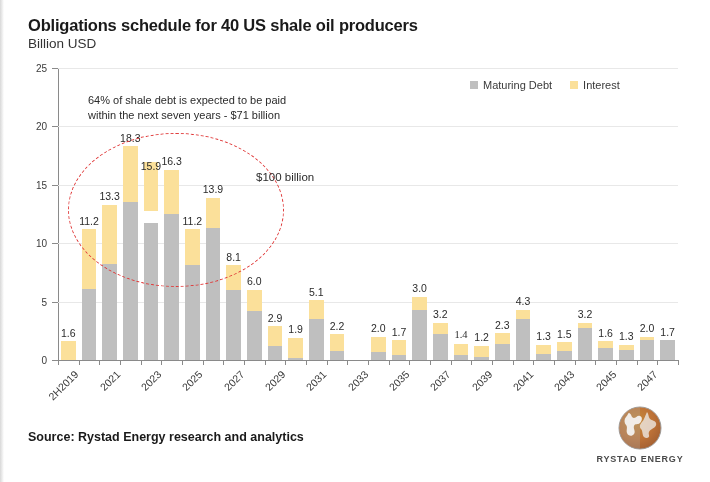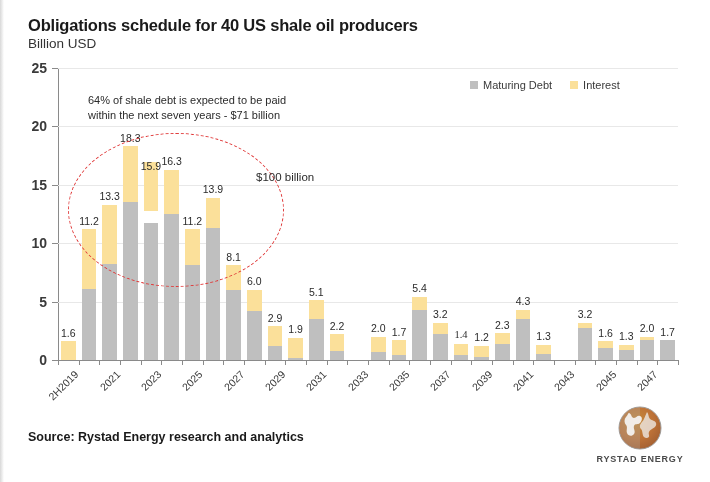--- a/index.html
+++ b/index.html
@@ -37,24 +37,23 @@
   .gridline.base{background:#8a8a8a;height:1px;}
   .yaxis-line{
     position:absolute;left:0;top:0;width:1px;height:292px;background:#8a8a8a;
   }
   .ytick{
     position:absolute;left:-6px;width:6px;height:1px;background:#8a8a8a;
   }
   .ylabel{
     position:absolute;
     right:calc(100% + 11px);
-    font-size:14px;color:#3a3a3a;
+    font-size:10px;color:#3a3a3a;
     transform:translateY(-50%);
     white-space:nowrap;
-    font-weight:bold;
   }
 
   
   .bars{position:absolute;left:0;bottom:0;width:620px;height:292px;}
   .bar-slot{
     position:absolute;bottom:0;
     display:flex;flex-direction:column;justify-content:flex-end;
     height:292px;
   }
   .seg-interest{background:#fbe09a;width:100%;}
@@ -249,21 +248,21 @@
           <div class="bar-value" style="bottom: 26.36px;">2.0</div>
         </div>
         <div class="bar-slot" style="left: 333.56px; width: 14.88px;">
           <div class="seg-interest" style="height: 15.184px;"></div>
           <div class="seg-debt" style="height: 4.672px;"></div>
           <div class="bar-value" style="bottom: 22.856px;">1.7</div>
         </div>
         <div class="bar-slot" style="left: 354.227px; width: 14.88px;">
           <div class="seg-interest" style="height: 12.848px;"></div>
           <div class="seg-debt" style="height: 50.224px;"></div>
-          <div class="bar-value" style="bottom: 66.072px;">5.4</div>
+          <div class="bar-value" style="bottom: 66.072px;">3.0</div>
         </div>
         <div class="bar-slot" style="left: 374.893px; width: 14.88px;">
           <div class="seg-interest" style="height: 11.68px;"></div>
           <div class="seg-debt" style="height: 25.696px;"></div>
           <div class="bar-value" style="bottom: 40.376px;">3.2</div>
         </div>
         <div class="bar-slot" style="left: 395.56px; width: 14.88px;">
           <div class="seg-interest" style="height: 11.68px;"></div>
           <div class="seg-debt" style="height: 4.672px;"></div>
           <div class="bar-value" style="bottom: 19.352px; font-family: Liberation Serif, serif;">1.4</div>
@@ -280,20 +279,25 @@
         </div>
         <div class="bar-slot" style="left: 457.56px; width: 14.88px;">
           <div class="seg-interest" style="height: 9.344px;"></div>
           <div class="seg-debt" style="height: 40.88px;"></div>
           <div class="bar-value" style="bottom: 53.224px;">4.3</div>
         </div>
         <div class="bar-slot" style="left: 478.227px; width: 14.88px;">
           <div class="seg-interest" style="height: 9.344px;"></div>
           <div class="seg-debt" style="height: 5.84px;"></div>
           <div class="bar-value" style="bottom: 18.184px;">1.3</div>
+        </div>
+        <div class="bar-slot" style="left: 498.893px; width: 14.88px;">
+          <div class="seg-interest" style="height: 8.176px;"></div>
+          <div class="seg-debt" style="height: 9.344px;"></div>
+          <div class="bar-value" style="bottom: 20.52px;">1.5</div>
         </div>
         <div class="bar-slot" style="left: 519.56px; width: 14.88px;">
           <div class="seg-interest" style="height: 5.84px;"></div>
           <div class="seg-debt" style="height: 31.536px;"></div>
           <div class="bar-value" style="bottom: 40.376px;">3.2</div>
         </div>
         <div class="bar-slot" style="left: 540.227px; width: 14.88px;">
           <div class="seg-interest" style="height: 7.008px;"></div>
           <div class="seg-debt" style="height: 11.68px;"></div>
           <div class="bar-value" style="bottom: 21.688px;">1.6</div>

